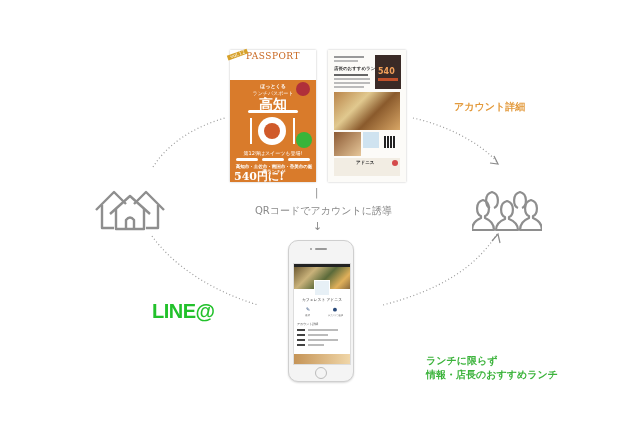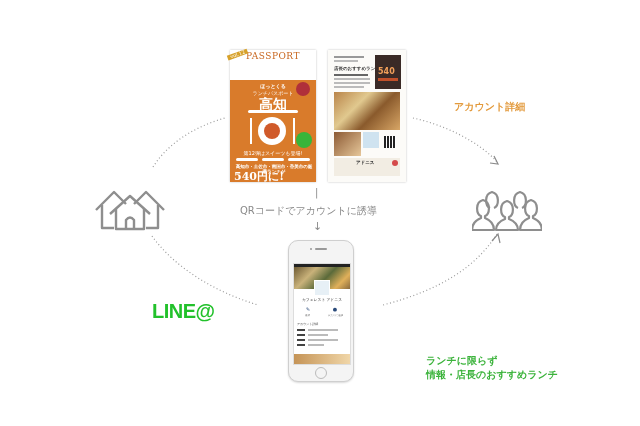--- a/index.html
+++ b/index.html
@@ -153,21 +153,21 @@
     <div class="n">アドニス</div>
     <div class="dot"></div>
   </div>
 </div>
 
 <div class="abs orange-text" style="left:454px;top:100px;">
   <div>アカウント詳細</div>
 </div>
 
 <div class="abs gray-text" style="left:315px;top:187px;">|</div>
-<div class="abs gray-text" style="left:240px;top:204px;">QRコードでアカウントに誘導</div>
+<div class="abs gray-text" style="left:255px;top:204px;">QRコードでアカウントに誘導</div>
 <div class="abs gray-text" style="left:313px;top:220px;font-size:11px;">↓</div>
 
 <div class="abs phone">
   <div class="cam"></div>
   <div class="speaker"></div>
   <div class="screen">
     <div class="status"></div>
     <div class="hero"></div>
     <div class="logo"></div>
     <div class="name">カフェレスト アドニス</div>

